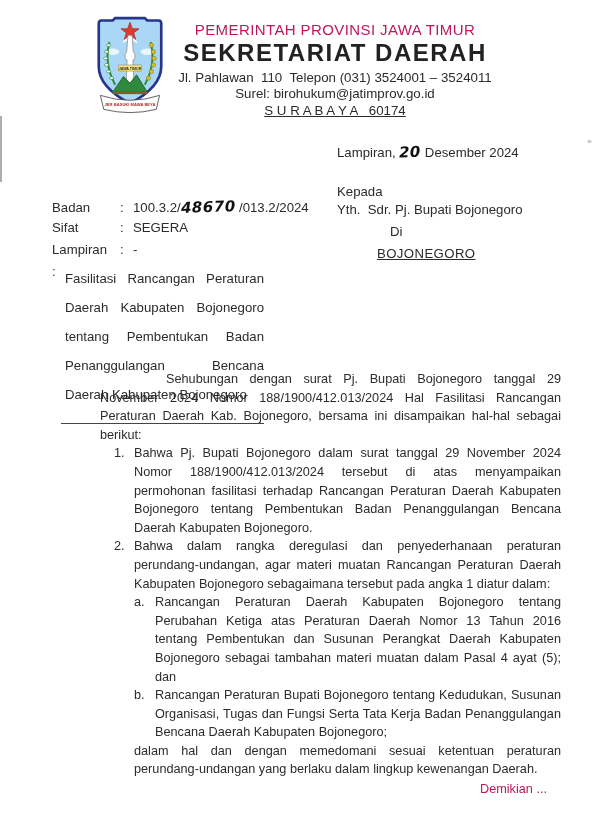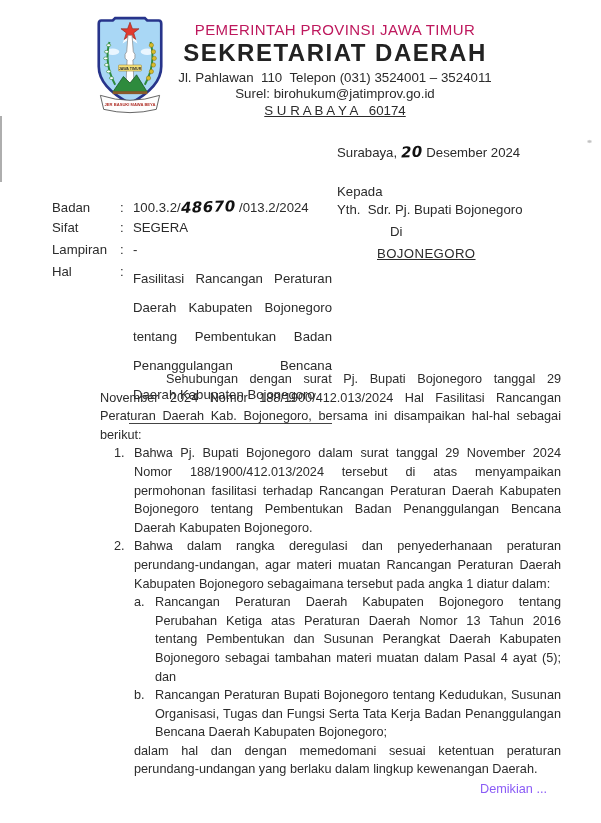--- a/index.html
+++ b/index.html
@@ -50,21 +50,21 @@
   .body-block { position:absolute; left:100px; top:370px; width:461px;
     font-size:12.7px; line-height:18.6px; text-align:justify; color:#2c2c2c; }
   .opening { text-indent:66px; margin:0; }
   .num-item { display:flex; }
   .num-col  { flex:0 0 20px; margin-left:14px; }
   .item-text{ flex:1; text-align:justify; }
   .sub-item { display:flex; }
   .sub-col  { flex:0 0 21px; }
   .sub-text { flex:1; text-align:justify; }
   .item-closing { margin-left:34px; text-align:justify; }
-  .closing-fragment { position:absolute; left:480px; top:782px; font-size:12.7px; color:#8b5cf6; }
+  .closing-fragment { position:absolute; left:480px; top:782px; font-size:12.7px; color:#be185d; }
   
   .artifact-left  { position:absolute; left:0; top:116px; width:2px; height:66px; background:#6b6b6b; opacity:.55; }
   .artifact-speck { position:absolute; left:586px; top:139px; width:7px; height:5px;
     background:radial-gradient(#9a9a9a 20%, transparent 60%); opacity:.6; }
 </style>
 </head>
 <body>
 
 <div class="page">
 
@@ -117,39 +117,38 @@
   </div>
 
   <div class="header-text">
     <div class="gov-line">PEMERINTAH PROVINSI JAWA TIMUR</div>
     <div class="agency-line">SEKRETARIAT DAERAH</div>
     <div class="addr-line">Jl. Pahlawan  110  Telepon (031) 3524001 – 3524011</div>
     <div class="email-line">Surel: birohukum@jatimprov.go.id</div>
     <div><span class="city-line">S U R A B A Y A   60174</span></div>
   </div>
 
-  <div class="dateline"><span>Surabaya,</span> <span class="handwritten">20</span><span> Desember 2024</span></div>
+  <div class="dateline"><span>Lampiran,</span> <span class="handwritten">20</span><span> Desember 2024</span></div>
 
   <div class="kepada">Kepada</div>
   <div class="yth">Yth.  Sdr. Pj. Bupati Bojonegoro</div>
   <div class="di">Di</div>
   <div class="recipient-city">BOJONEGORO</div>
 
   <div class="meta-row" style="top:198px;">
     <span class="meta-label">Badan</span><span class="meta-colon">:</span><span class="meta-value">100.3.2/</span><span class="handwritten">48670</span><span class="meta-value"> /013.2/2024</span>
   </div>
   <div class="meta-row" style="top:220px;">
     <span class="meta-label">Sifat</span><span class="meta-colon">:</span><span class="meta-value">SEGERA</span>
   </div>
   <div class="meta-row" style="top:242px;">
     <span class="meta-label">Lampiran</span><span class="meta-colon">:</span><span class="meta-value">-</span>
   </div>
   <div class="hal-row">
     <div class="hal-flex">
-      <span class="meta-label">Hal</span>
         <span class="meta-colon">:</span>
       <div class="hal-value">Fasilitasi Rancangan Peraturan Daerah Kabupaten Bojonegoro tentang Pembentukan Badan Penanggulangan Bencana Daerah Kabupaten Bojonegoro</div>
     </div>
   </div>
 
   <div class="body-block">
     <p class="opening">Sehubungan dengan surat Pj. Bupati Bojonegoro tanggal 29 November 2024 Nomor 188/1900/412.013/2024 Hal Fasilitasi Rancangan Peraturan Daerah Kab. Bojonegoro, bersama ini disampaikan hal-hal sebagai berikut:</p>
     <div class="num-item">
       <div class="num-col">1.</div>
       <div class="item-text">Bahwa Pj. Bupati Bojonegoro dalam surat tanggal 29 November 2024 Nomor 188/1900/412.013/2024 tersebut di atas menyampaikan permohonan fasilitasi terhadap Rancangan Peraturan Daerah Kabupaten Bojonegoro tentang Pembentukan Badan Penanggulangan Bencana Daerah Kabupaten Bojonegoro.</div>

